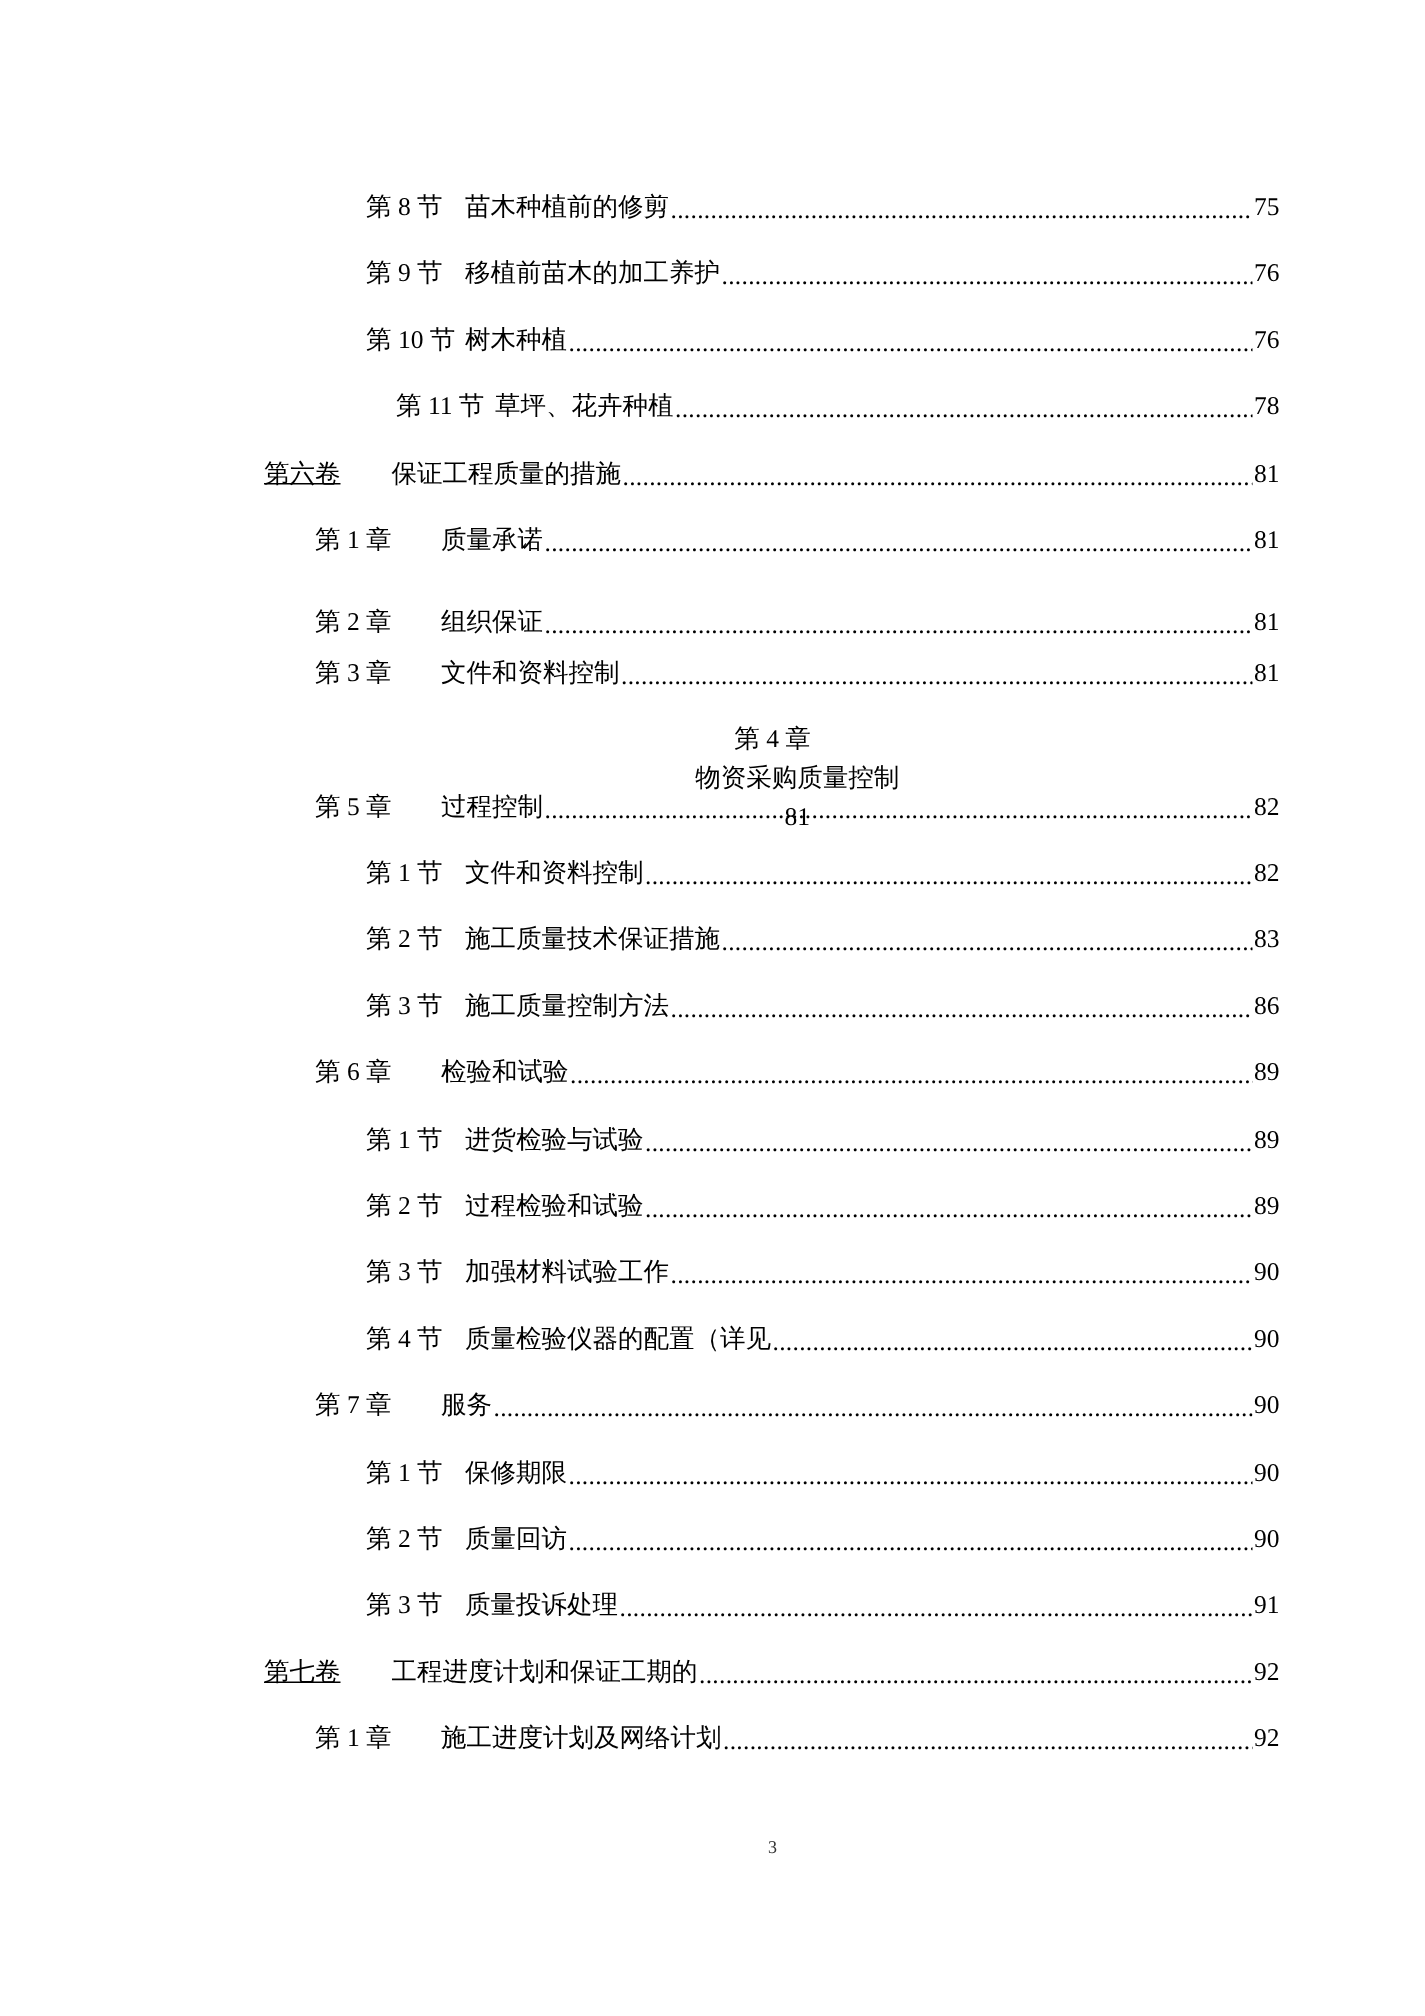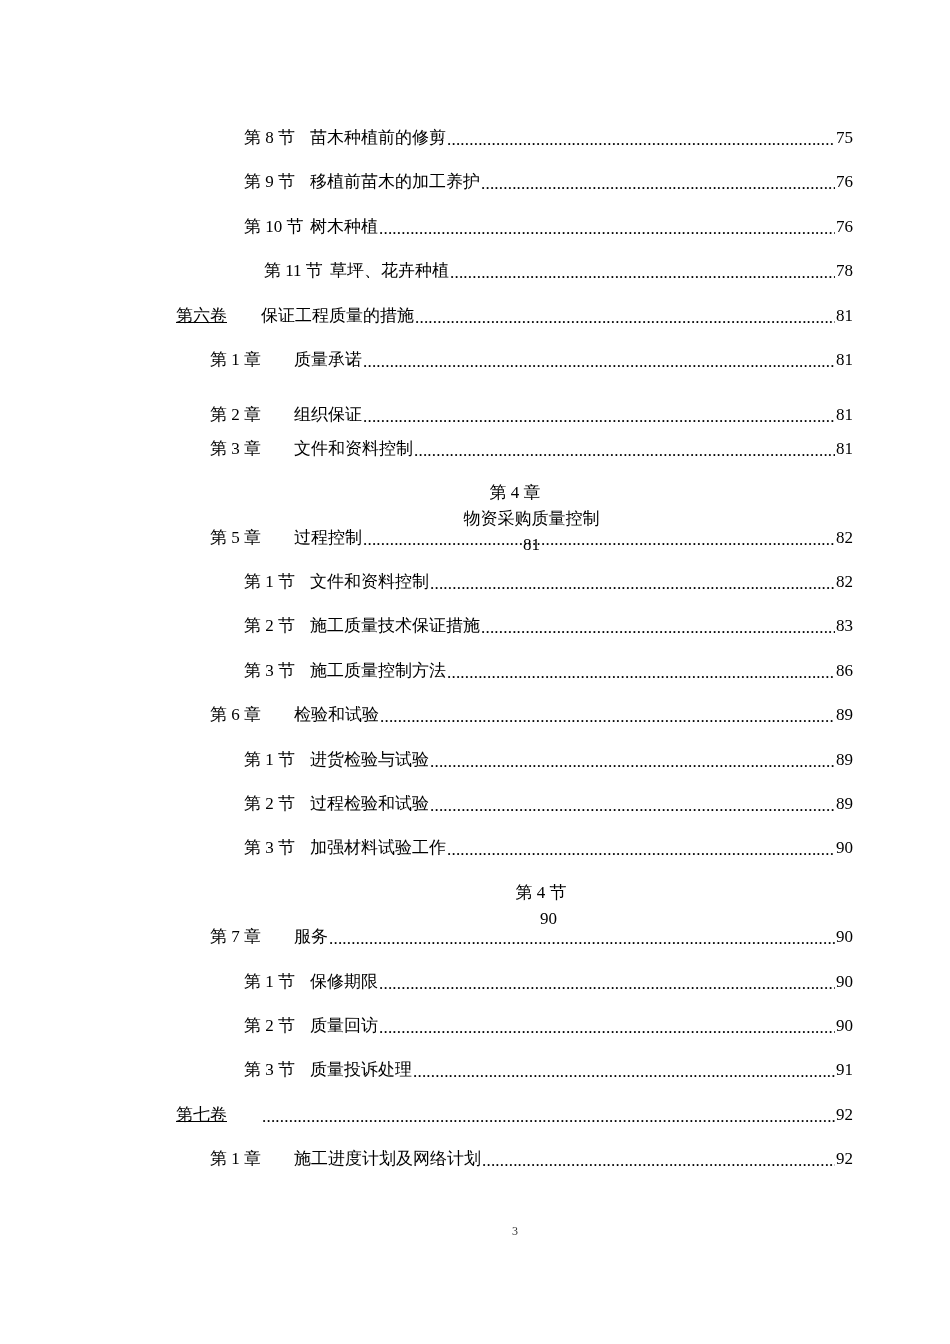--- a/index.html
+++ b/index.html
@@ -186,22 +186,23 @@
         <span class="toc-title">过程检验和试验</span>
         <span class="toc-leader"></span>
         <span class="toc-page">89</span>
       </div>
       <div class="toc-row lvl3" style="top: 710.4px;">
         <span class="toc-label">第 3 节</span>
         <span class="toc-title">加强材料试验工作</span>
         <span class="toc-leader"></span>
         <span class="toc-page">90</span>
       </div>
-      <div class="toc-row lvl3" style="top: 754.8px; flex-direction: column;">
+      <div class="toc-row lvl3" style="top: 754.8px;">
         <span class="toc-label">第 4 节</span>
+        <span class="toc-title">质量检验仪器的配置（详见</span>
         <span class="toc-leader"></span>
         <span class="toc-page">90</span>
       </div>
       <div class="toc-row lvl2" style="top: 799.2px;">
         <span class="toc-label">第 7 章</span>
         <span class="toc-title">服务</span>
         <span class="toc-leader"></span>
         <span class="toc-page">90</span>
       </div>
       <div class="toc-row lvl3" style="top: 843.6px;">
@@ -217,20 +218,21 @@
         <span class="toc-page">90</span>
       </div>
       <div class="toc-row lvl3" style="top: 932.4px;">
         <span class="toc-label">第 3 节</span>
         <span class="toc-title">质量投诉处理</span>
         <span class="toc-leader"></span>
         <span class="toc-page">91</span>
       </div>
       <div class="toc-row lvl1" style="top: 976.8px;">
         <span class="toc-label">第七卷</span>
+        <span class="toc-title">工程进度计划和保证工期的</span>
         <span class="toc-leader"></span>
         <span class="toc-page">92</span>
       </div>
       <div class="toc-row lvl2" style="top: 1021.2px;">
         <span class="toc-label">第 1 章</span>
         <span class="toc-title">施工进度计划及网络计划</span>
         <span class="toc-leader"></span>
         <span class="toc-page">92</span>
       </div>
     </div>

